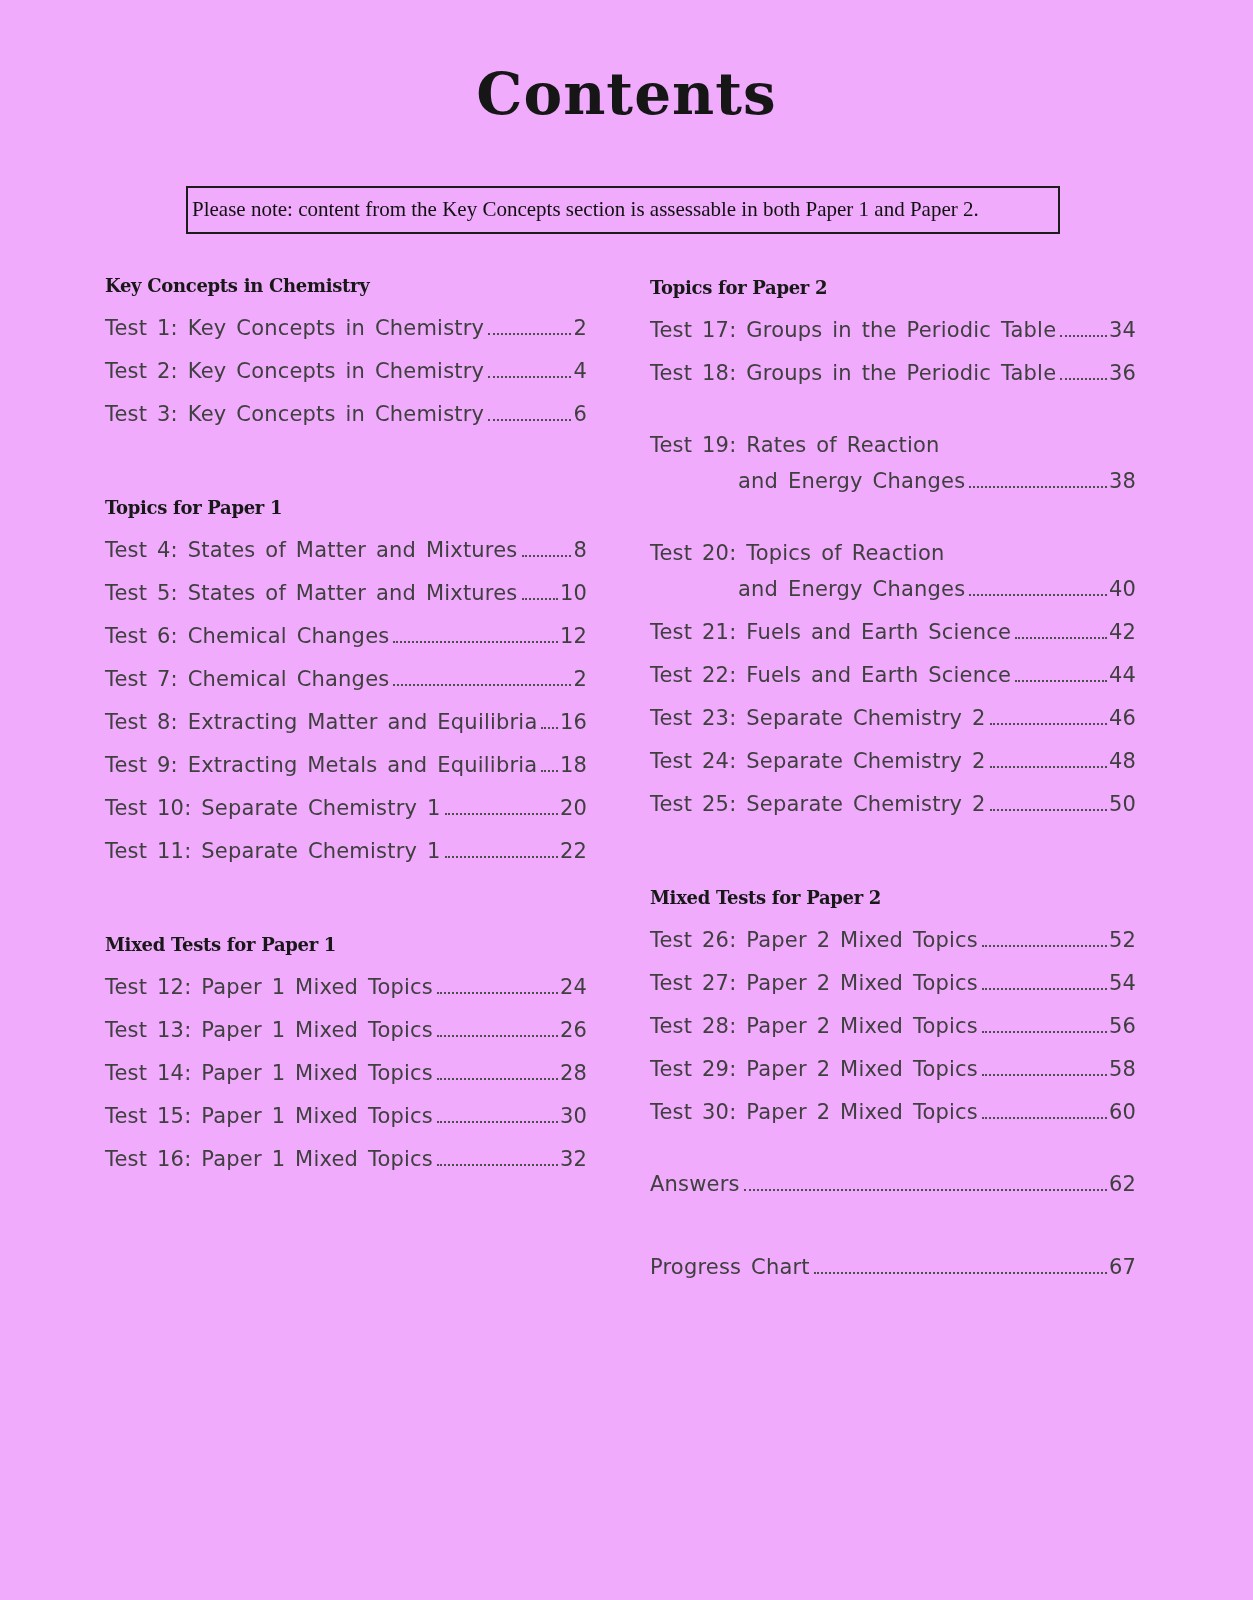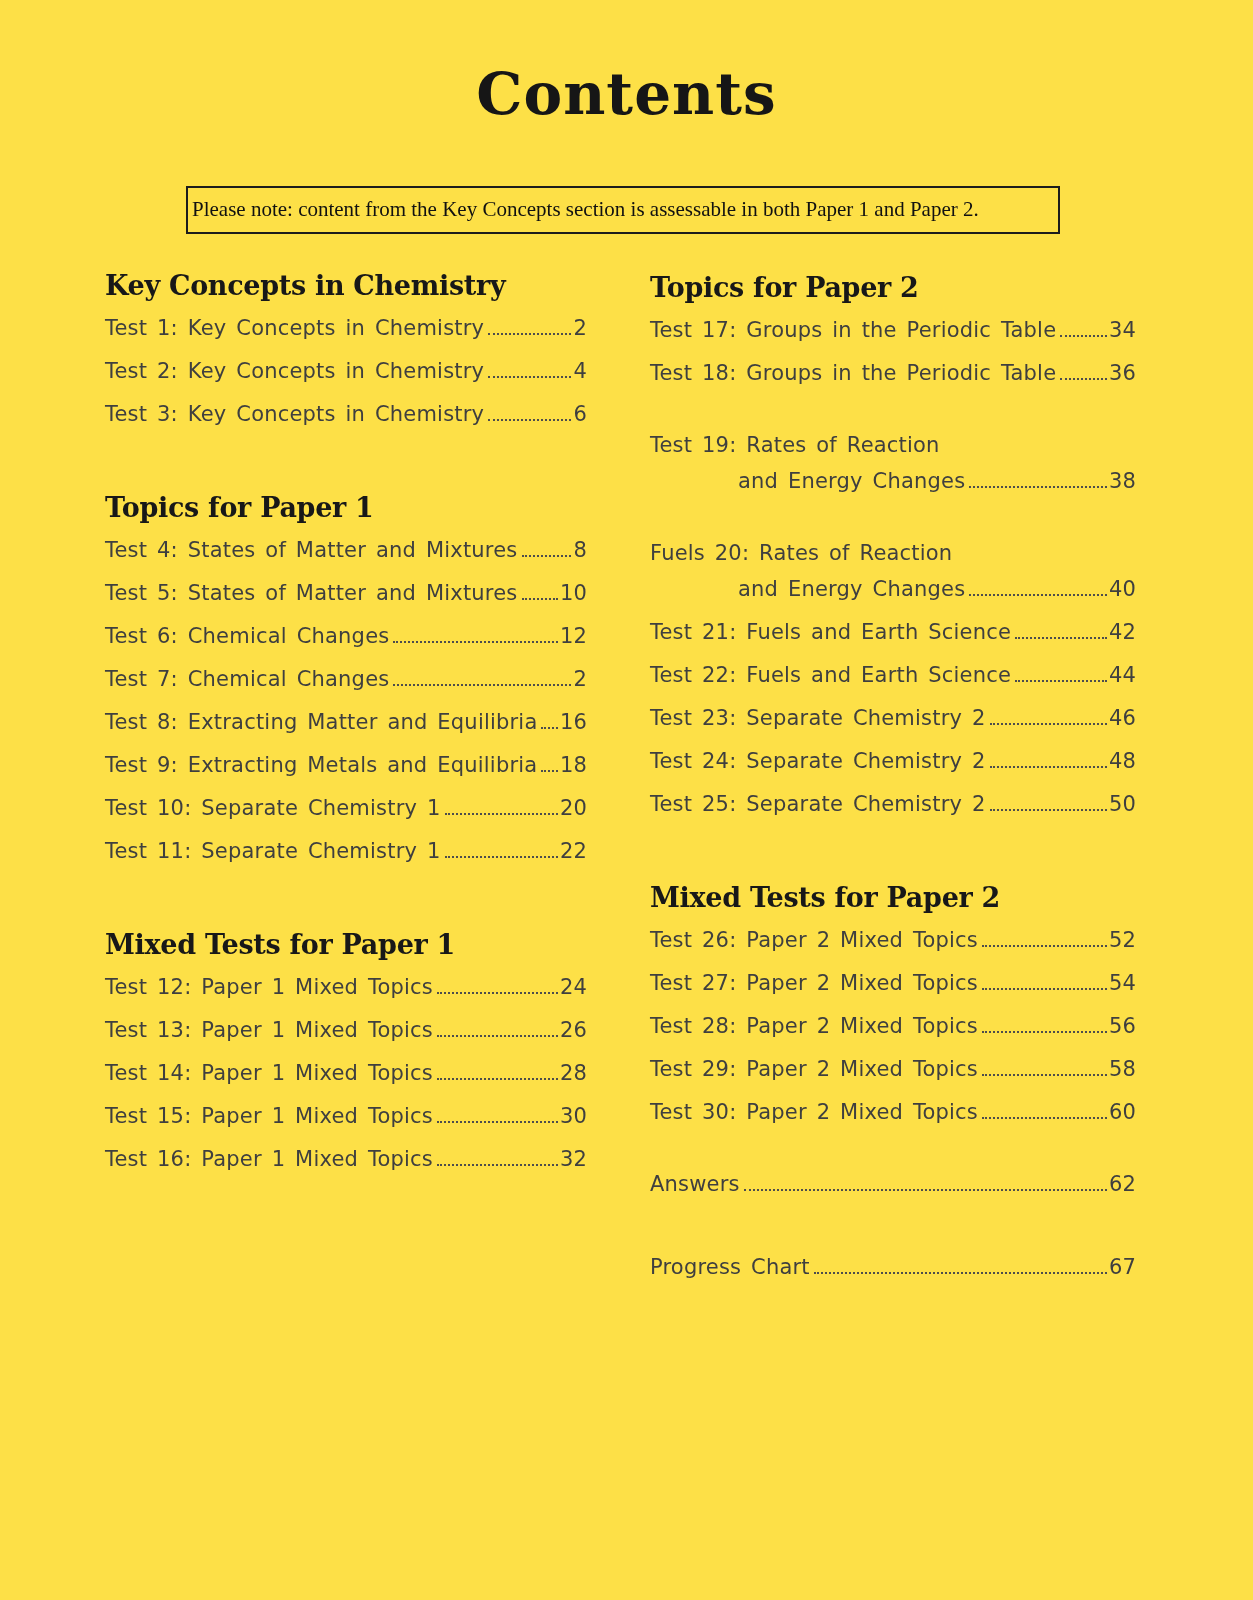--- a/index.html
+++ b/index.html
@@ -4,21 +4,21 @@
 <style>
   html, body {
     margin: 0;
     padding: 0;
     background: #ffffff;
   }
   .page {
     position: relative;
     width: 1253px;
     height: 1600px;
-    background: #fde047;
+    background: #f0abfc;
     overflow: hidden;
     font-family: "DejaVu Sans", sans-serif;
   }
   .page-title {
     position: absolute;
     top: 56px;
     left: 0;
     width: 100%;
     margin: 0;
     text-align: center;
@@ -49,21 +49,21 @@
   #col-left  { top: 270px; left: 105px; }
   #col-right { top: 272px; left: 650px; width: 486px; }
 
   .toc-section + .toc-section { margin-top: 66px; }
   .toc-section.loose { margin-top: 48px; }
   .toc-section.loose .entry { margin-bottom: 59px; }
 
   .sec-heading {
     font-family: "DejaVu Serif", serif;
     font-weight: 700;
-    font-size: 27px;
+    font-size: 18px;
     line-height: 32px;
     color: #181818;
     margin: 0 0 14px 0;
     letter-spacing: -0.3px;
   }
   .entry {
     display: flex;
     align-items: baseline;
     font-size: 21px;
     line-height: 24px;
@@ -203,21 +203,21 @@
         </div>
         <div class="entry wrapped">
           <div class="line1"><span class="label">Test 19: Rates of Reaction</span></div>
           <div class="line2">
             <span class="label">and Energy Changes</span>
             <span class="leader"></span>
             <span class="page-num">38</span>
           </div>
         </div>
         <div class="entry wrapped">
-          <div class="line1"><span class="label">Fuels 20: Rates of Reaction</span></div>
+          <div class="line1"><span class="label">Test 20: Topics of Reaction</span></div>
           <div class="line2">
             <span class="label">and Energy Changes</span>
             <span class="leader"></span>
             <span class="page-num">40</span>
           </div>
         </div>
         <div class="entry">
           <span class="label">Test 21: Fuels and Earth Science</span>
           <span class="leader"></span>
           <span class="page-num">42</span>

